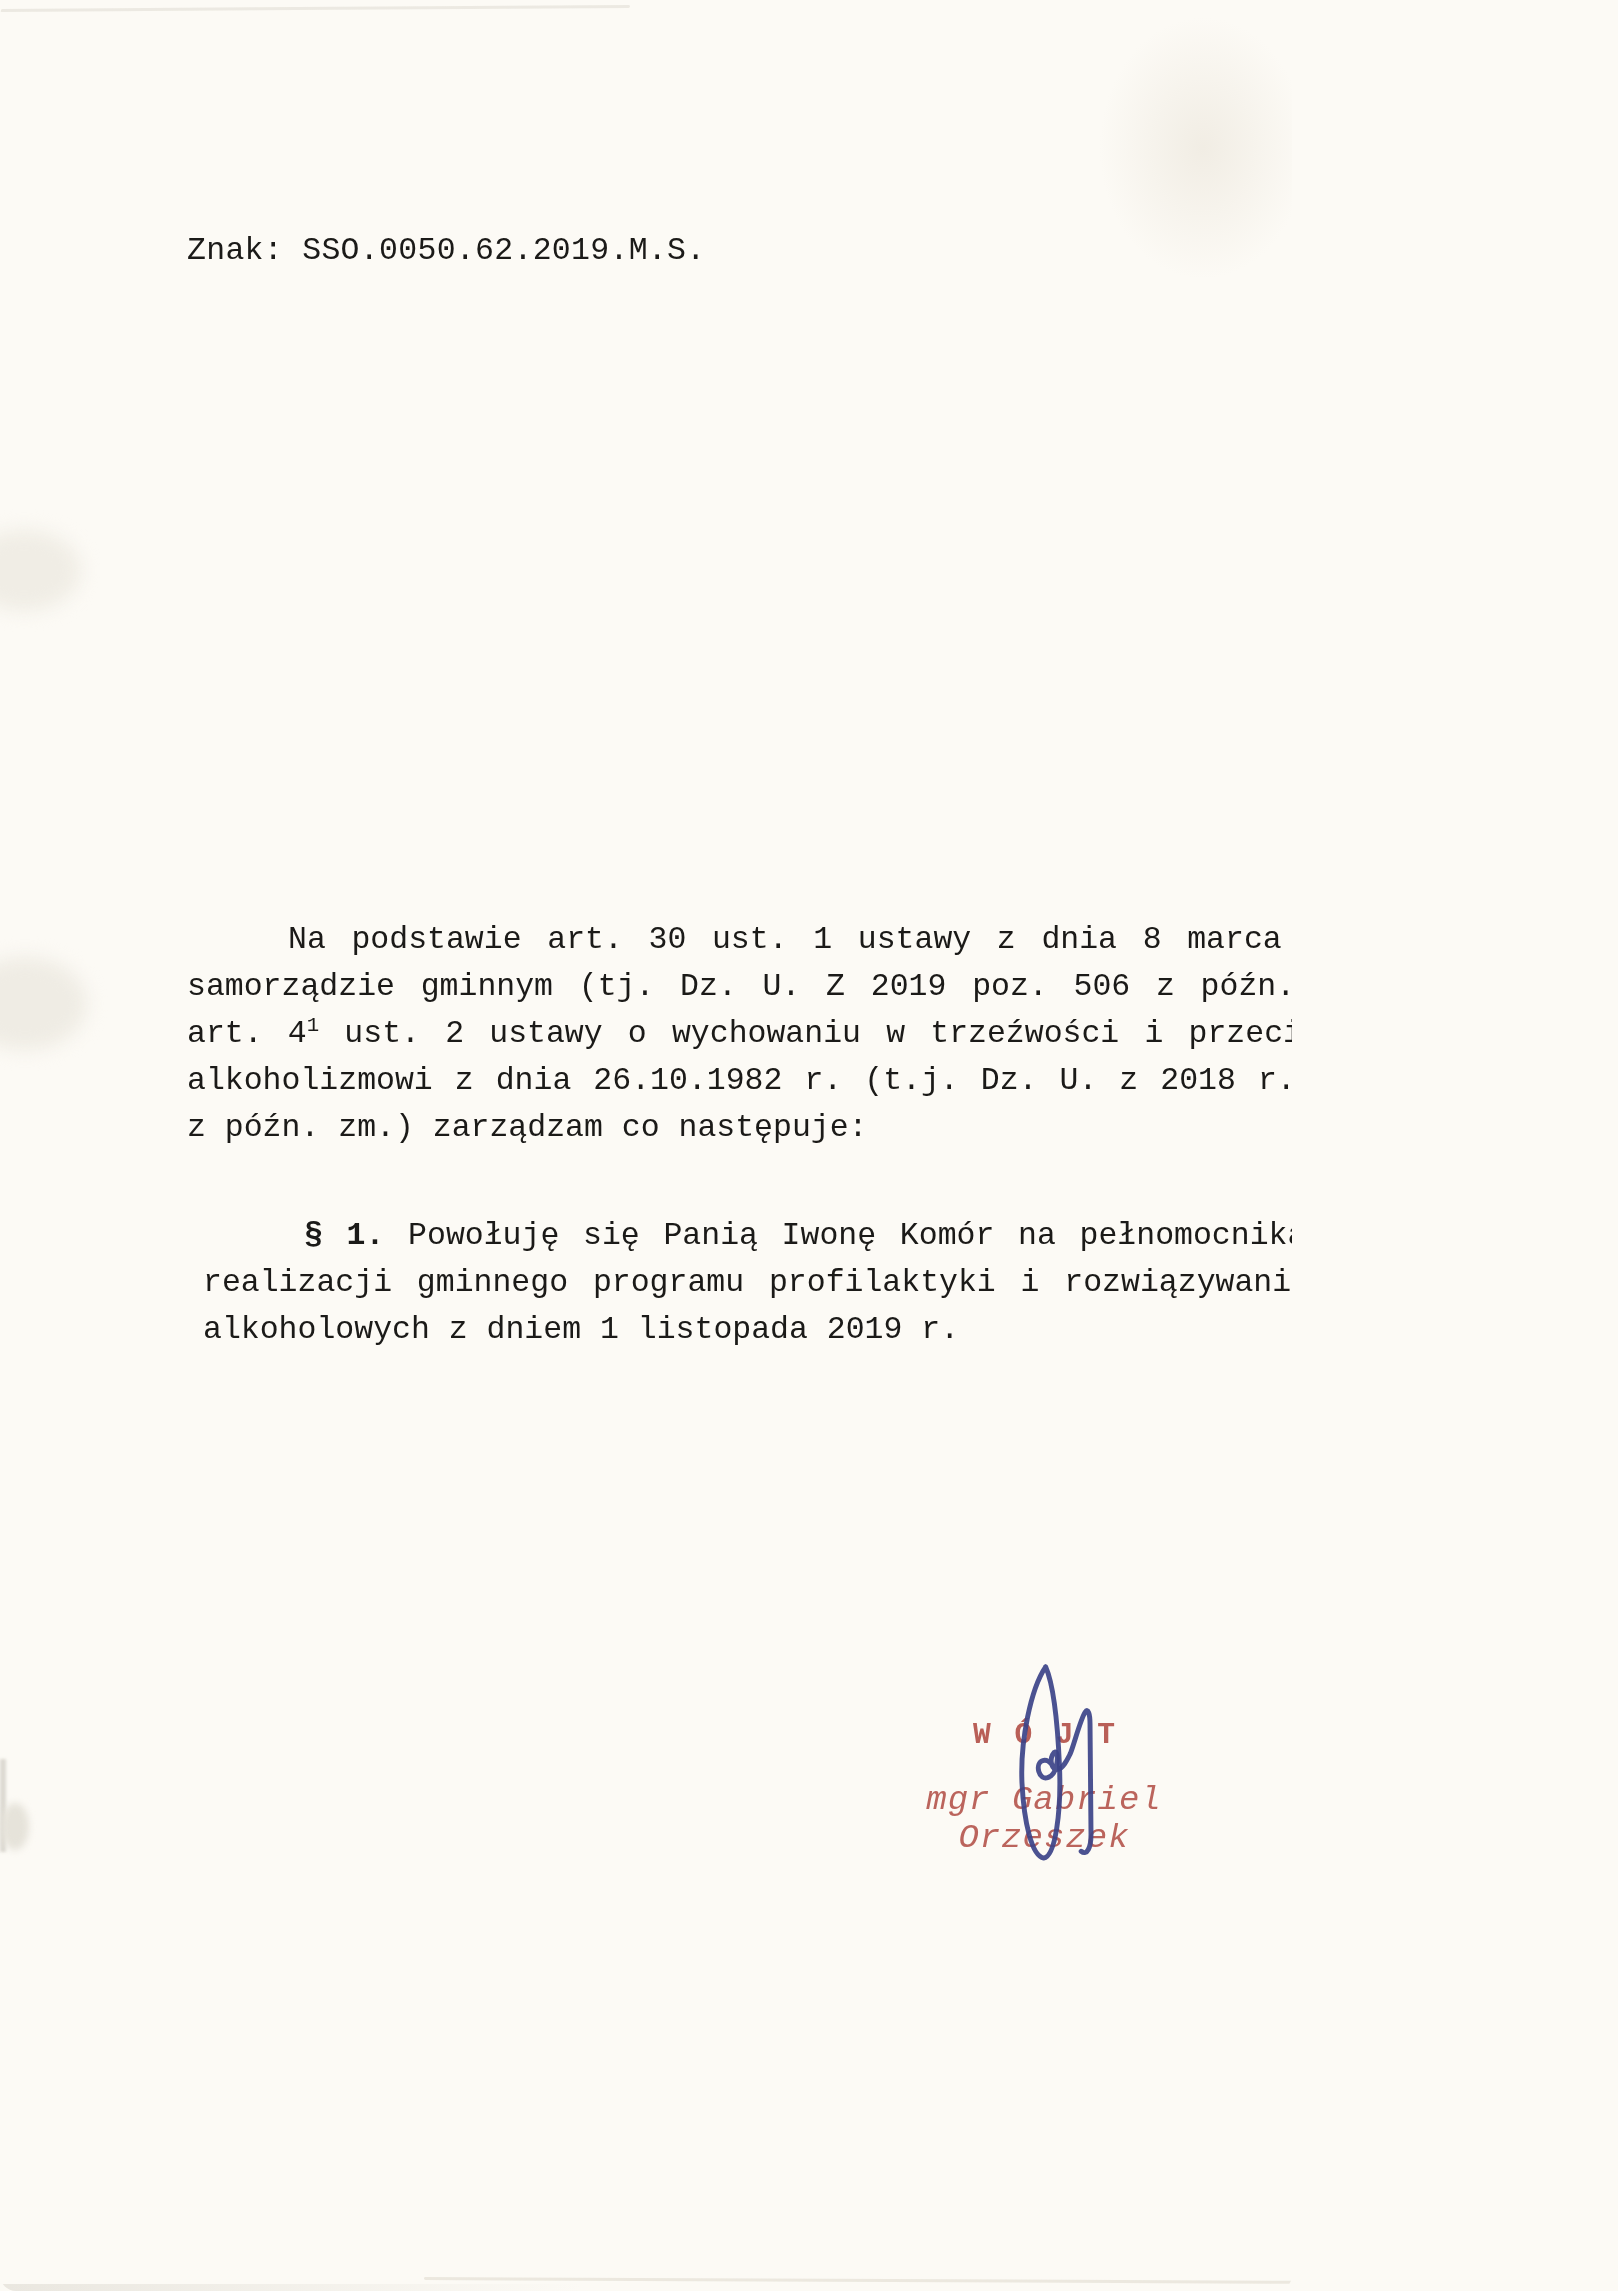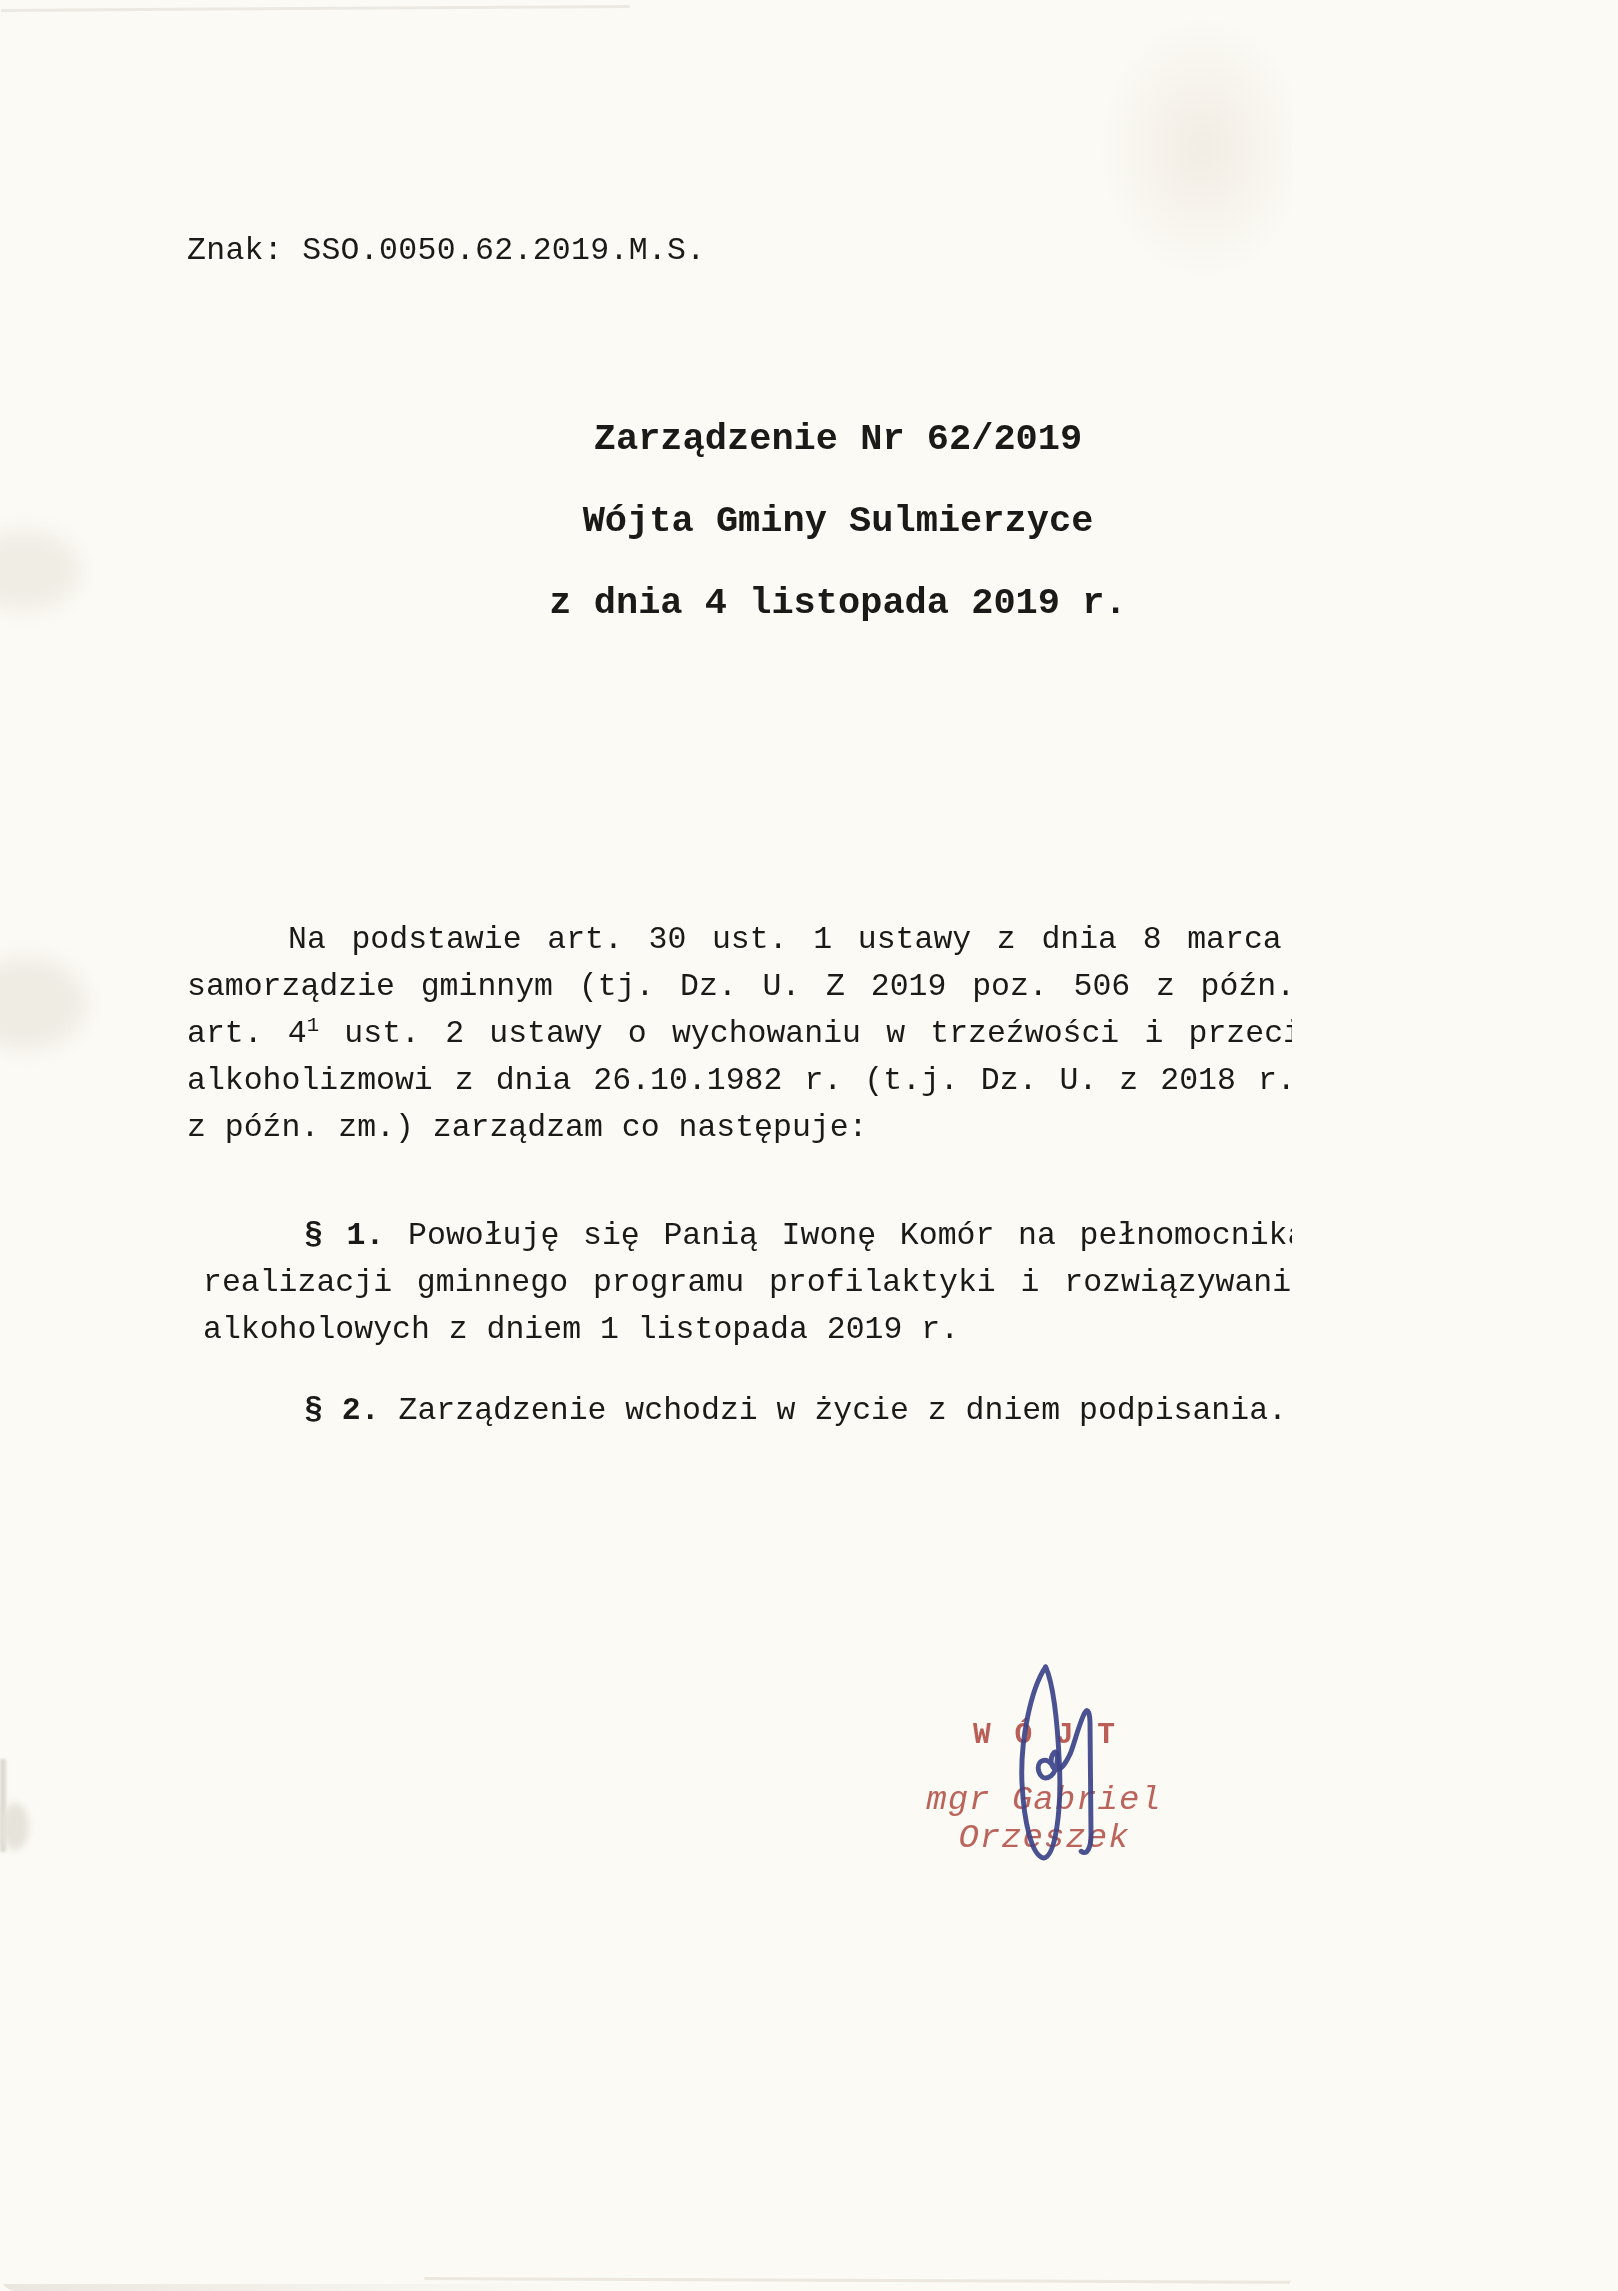--- a/index.html
+++ b/index.html
@@ -80,32 +80,26 @@
   .art-bottom2{bottom:0; left:0; width:100%; height:6.9px;
     background:linear-gradient(to right, rgba(219,215,206,.55), rgba(219,215,206,0) 45%);}
 </style>
 </head>
 <body>
 
 <div class="page">
 
   <div class="ref">Znak: SSO.0050.62.2019.M.S.</div>
 
-  <div class="title-block">
-    <div class="title-line">Zarządzenie Nr 62/2019</div>
-    <div class="title-line">Wójta Gminy Sulmierzyce</div>
-    <div class="title-line">z dnia 4 listopada 2019 r.</div>
-  </div>
 
 
   <p class="legal"><span>Na podstawie art. 30 ust. 1 ustawy z dnia 8 marca 1990 r. o samorządzie gminnym (tj. Dz. U. Z 2019 poz. 506 z późn.zm.) oraz&nbsp; art. 4</span><sup>1</sup><span> ust. 2 ustawy o wychowaniu w trzeźwości i przeciwdziałaniu alkoholizmowi z dnia 26.10.1982 r. (t.j. Dz. U. z 2018 r. poz. 2137 z późn. zm.) zarządzam co następuje:</span></p>
 
   <p class="section s1"><b>§ 1.</b><span> Powołuję się Panią Iwonę Komór na pełnomocnika Wójta ds. realizacji gminnego programu profilaktyki i rozwiązywania problemów alkoholowych z dniem 1 listopada 2019 r.</span></p>
 
-  <p class="section s2"><b>§ 2.</b><span> Zarządzenie wchodzi w życie z dniem podpisania.</span></p>
 
   <div class="stamp-title">WÓJT</div>
   <div class="stamp-name">mgr Gabriel Orzeszek</div>
 
   <svg class="handwritten" viewBox="0 0 100 214" xmlns="http://www.w3.org/2000/svg">
     <path d="M 39 10 C 24 32, 13 85, 15 128 C 17 168, 25 202, 37 204 C 49 202, 55 156, 53 110 C 51 64, 46 26, 39 10"></path>
     <path d="M 47 112 C 41 100, 29 104, 32 116 C 35 127, 47 124, 50 110 C 52 100, 50 92, 46 99 C 43 105, 45 114, 51 114 C 57 113, 61 104, 64 98 C 68 88, 74 64, 79 56 C 82 51, 84 58, 84 68 L 85 180 C 85 193, 81 202, 75 197"></path>
   </svg>
 
   <div class="art art-top"></div>

